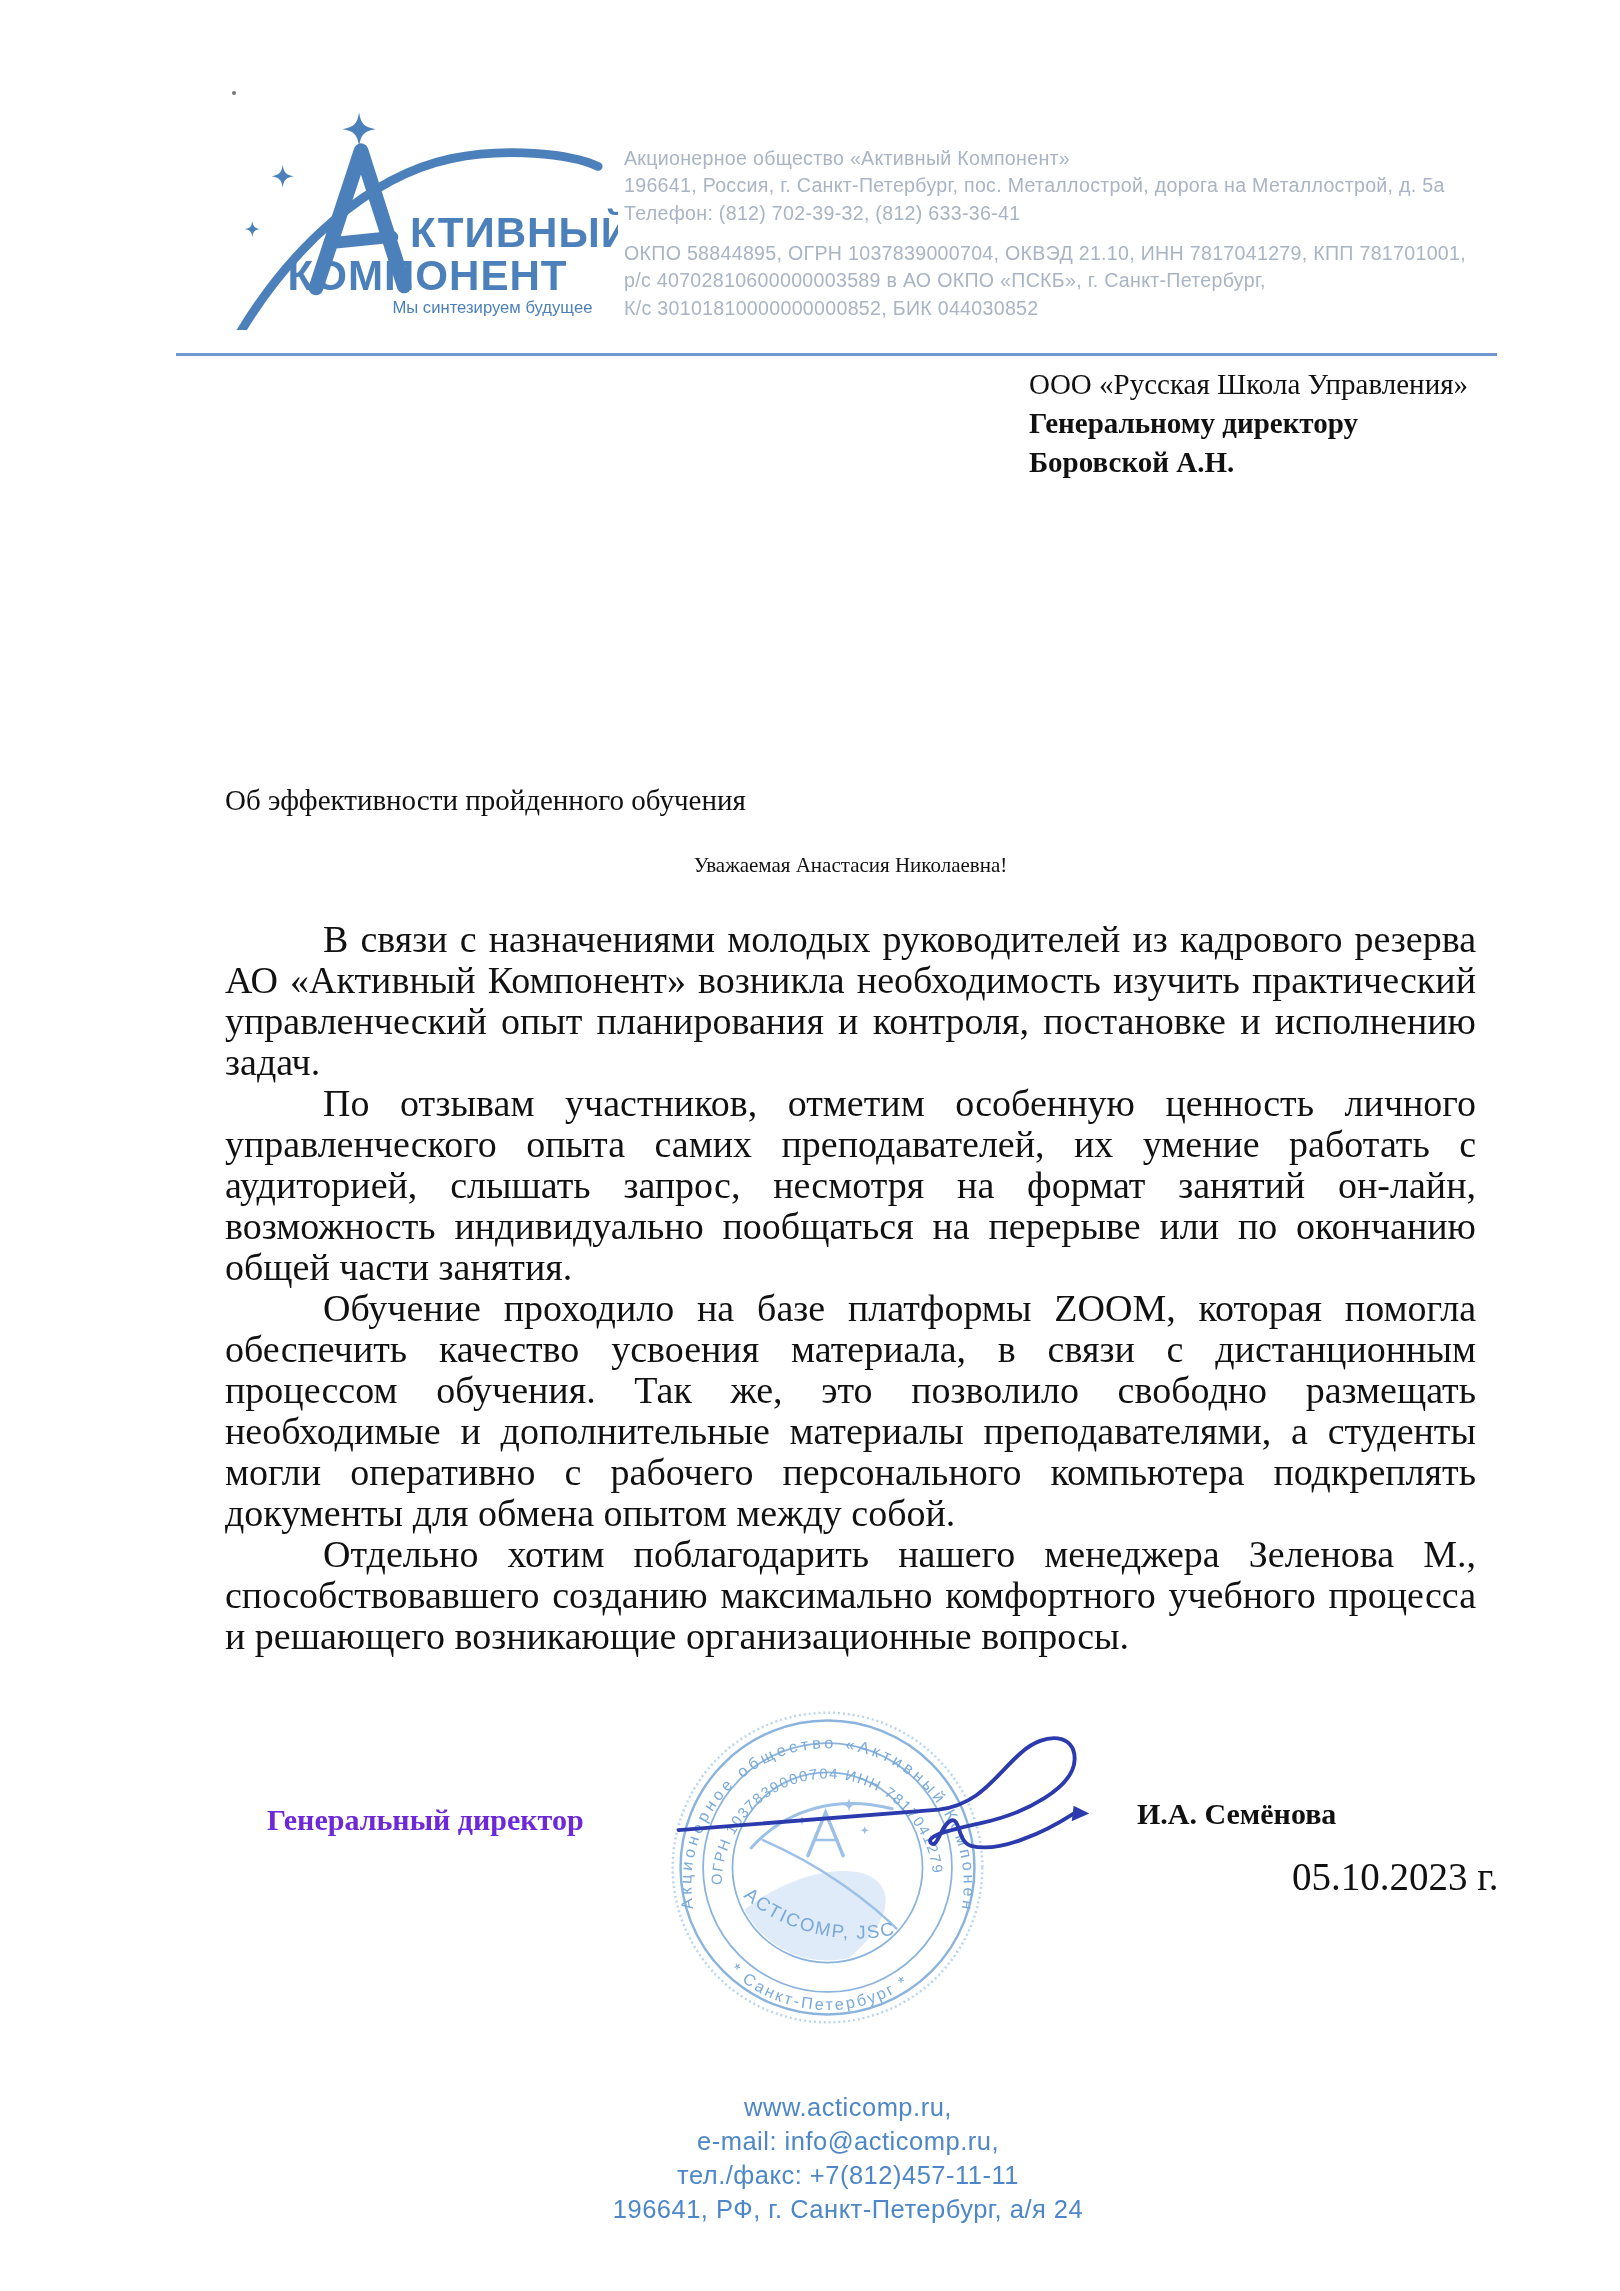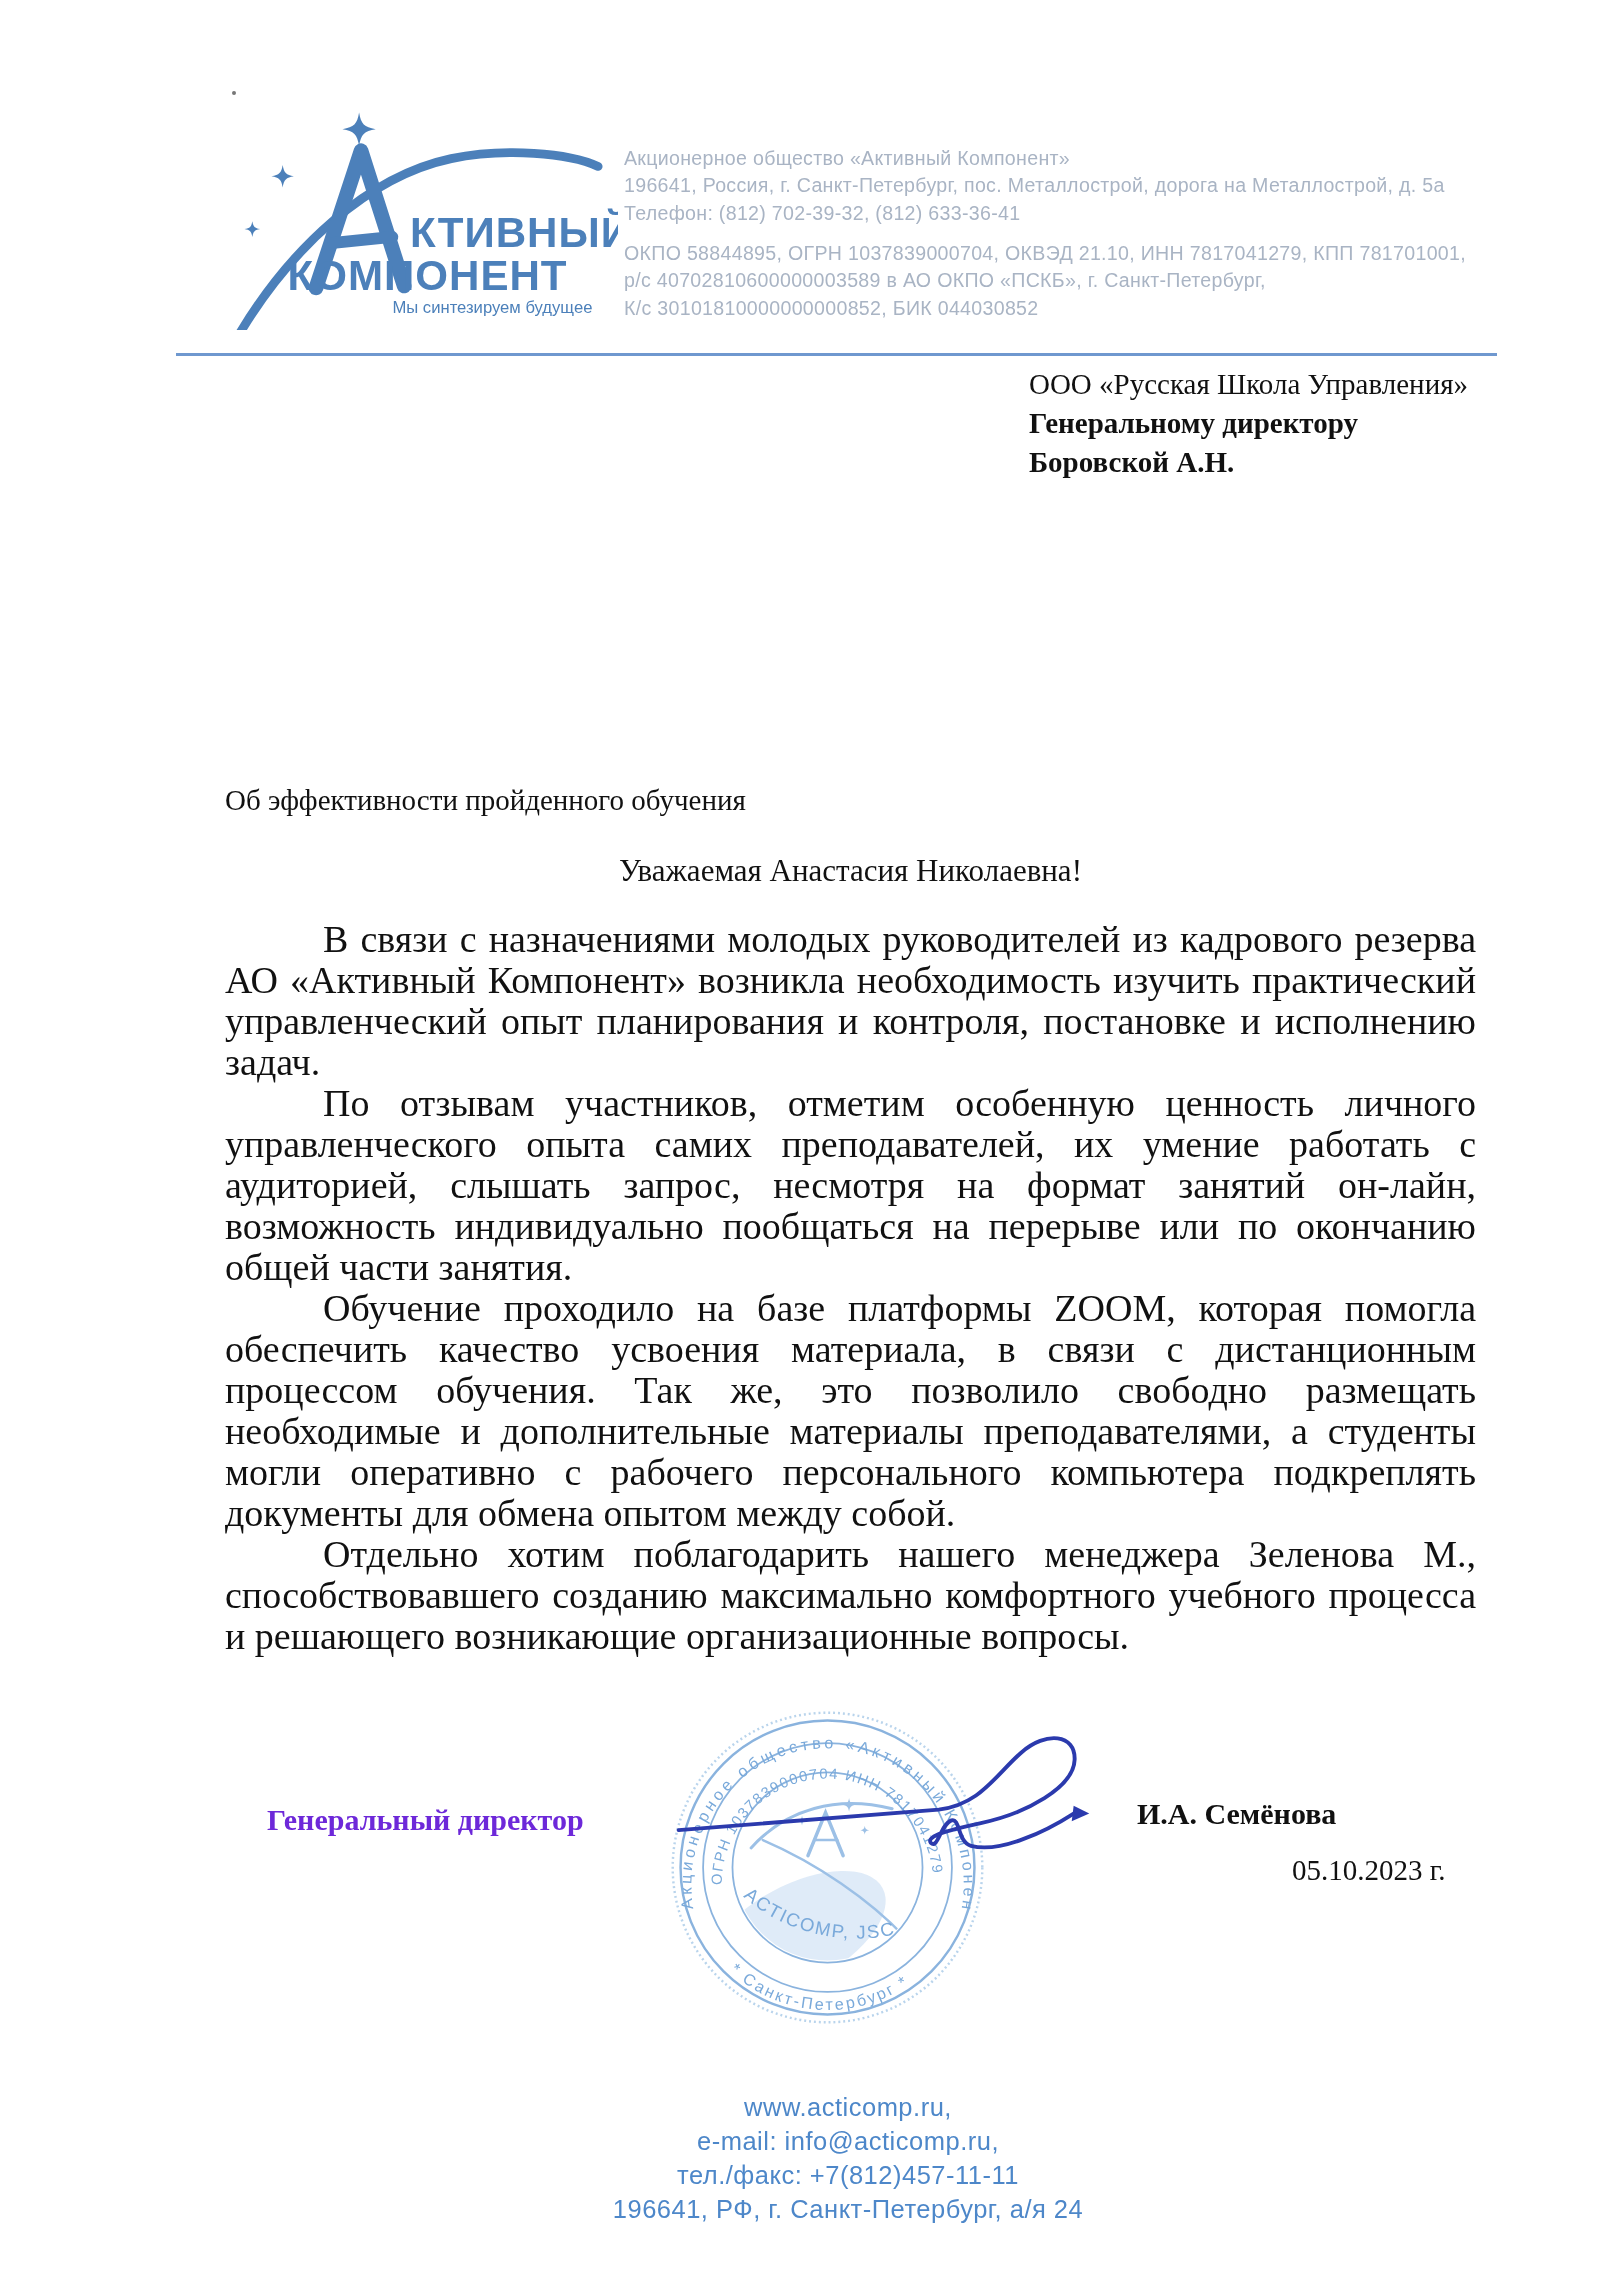--- a/index.html
+++ b/index.html
@@ -29,30 +29,30 @@
 
   
   .recipient {
     right:152px; top:365px; text-align:left;
     font-size:29px; line-height:39px; color:#111;
   }
   .recipient .bold { font-weight:bold; }
 
   
   .subject { left:225px; top:784px; font-size:29px; color:#111; }
-  .salutation { left:225px; top:853px; width:1251px; text-align:center; font-size:31px; color:#111; }
+  .salutation { left:225px; top:853px; width:1251px; text-align:center; font-size:21px; color:#111; }
 
   
   .body-text { left:225px; top:919px; width:1251px; font-size:38px; line-height:41px; text-align:justify; color:#111; }
   .body-text p { text-indent:98px; margin:0; }
 
   
   .sign-position { left:267px; top:1803px; font-size:30px; font-weight:bold; color:#6d28d9; }
   .sign-name { left:1137px; top:1797px; font-size:30px; font-weight:bold; color:#111; }
-  .sign-date { left:1292px; top:1854px; font-size:29px; color:#111; }
+  .sign-date { left:1292px; top:1854px; font-size:39px; color:#111; }
 
   .stamp-svg { left:659px; top:1699px; width:338px; height:338px; }
   .signature-svg { left:637px; top:1705px; width:490px; height:176px; }
 
   
   .footer {
     left:510px; top:2090px; width:676px; text-align:center;
     font-family:"Liberation Sans", sans-serif;
     font-size:25.5px; line-height:34px; color:#4d87c9; letter-spacing:0.5px;
   }

